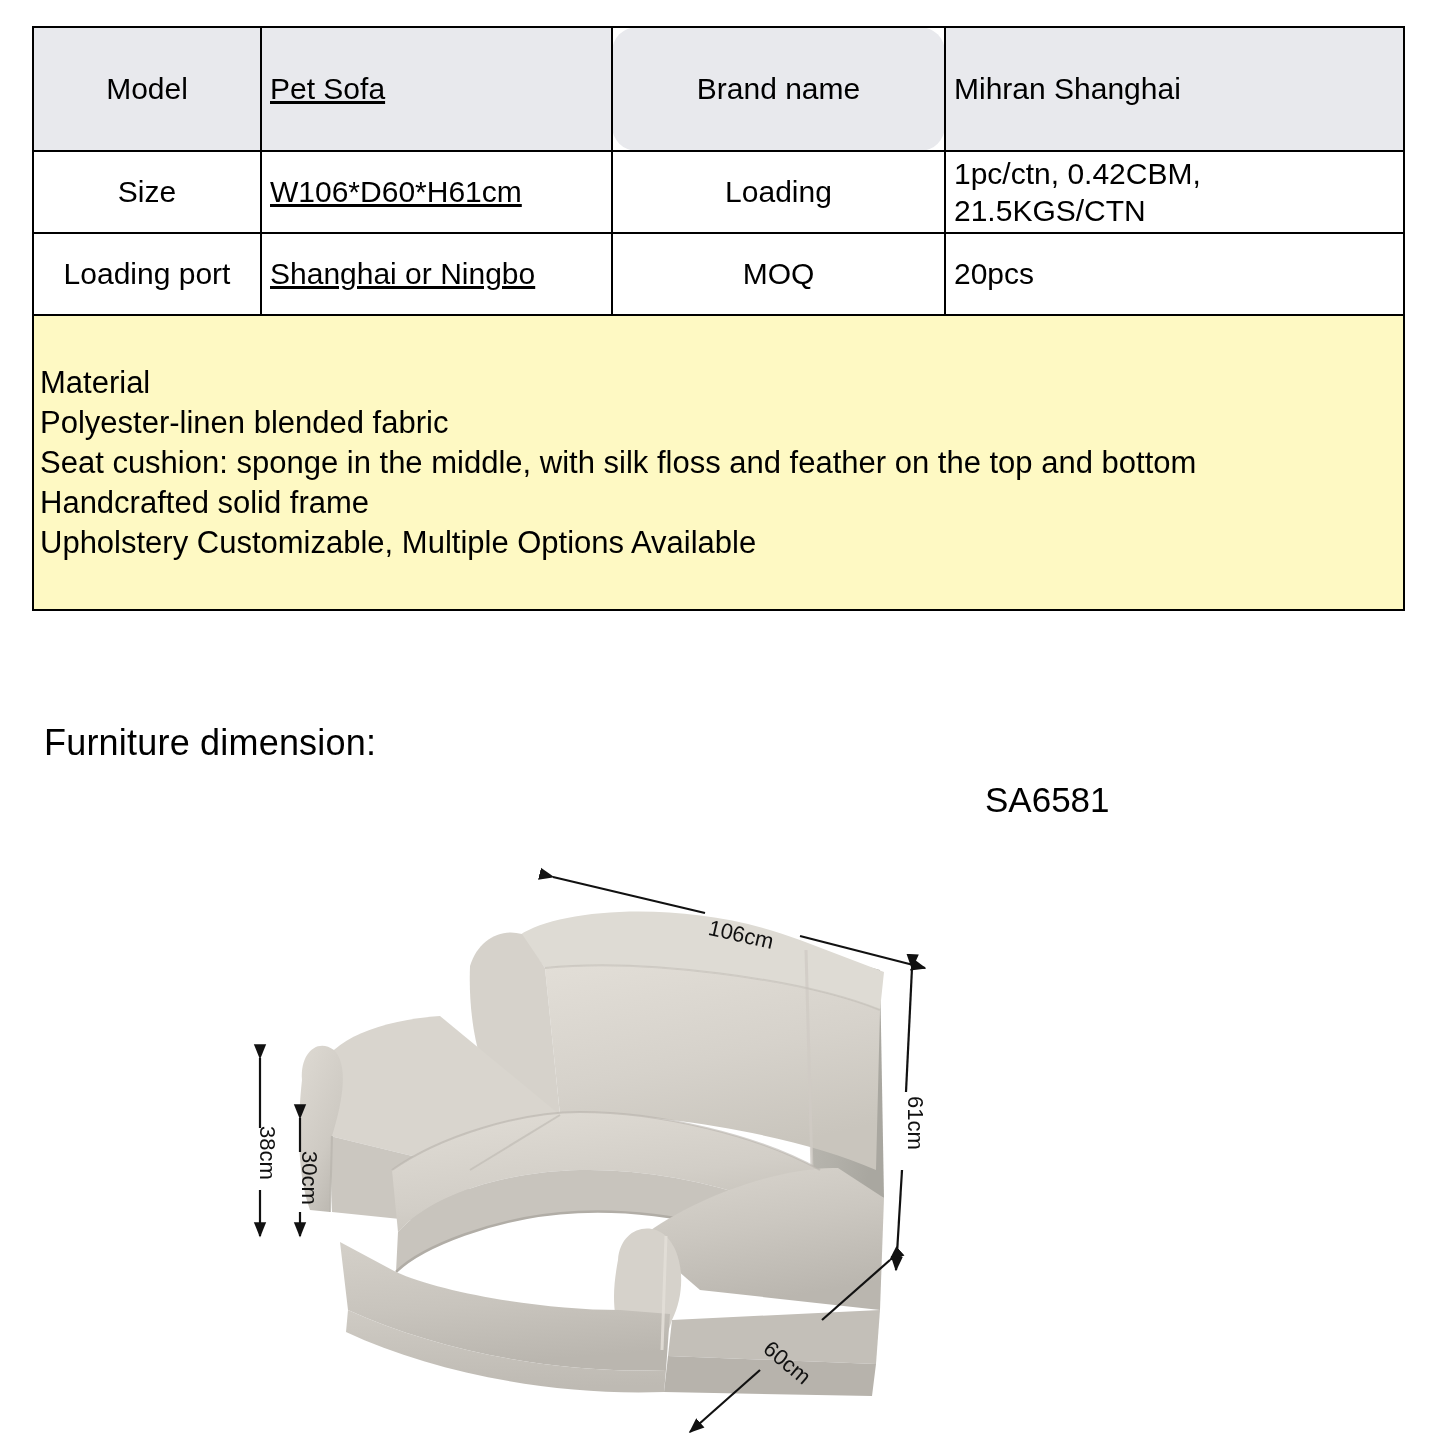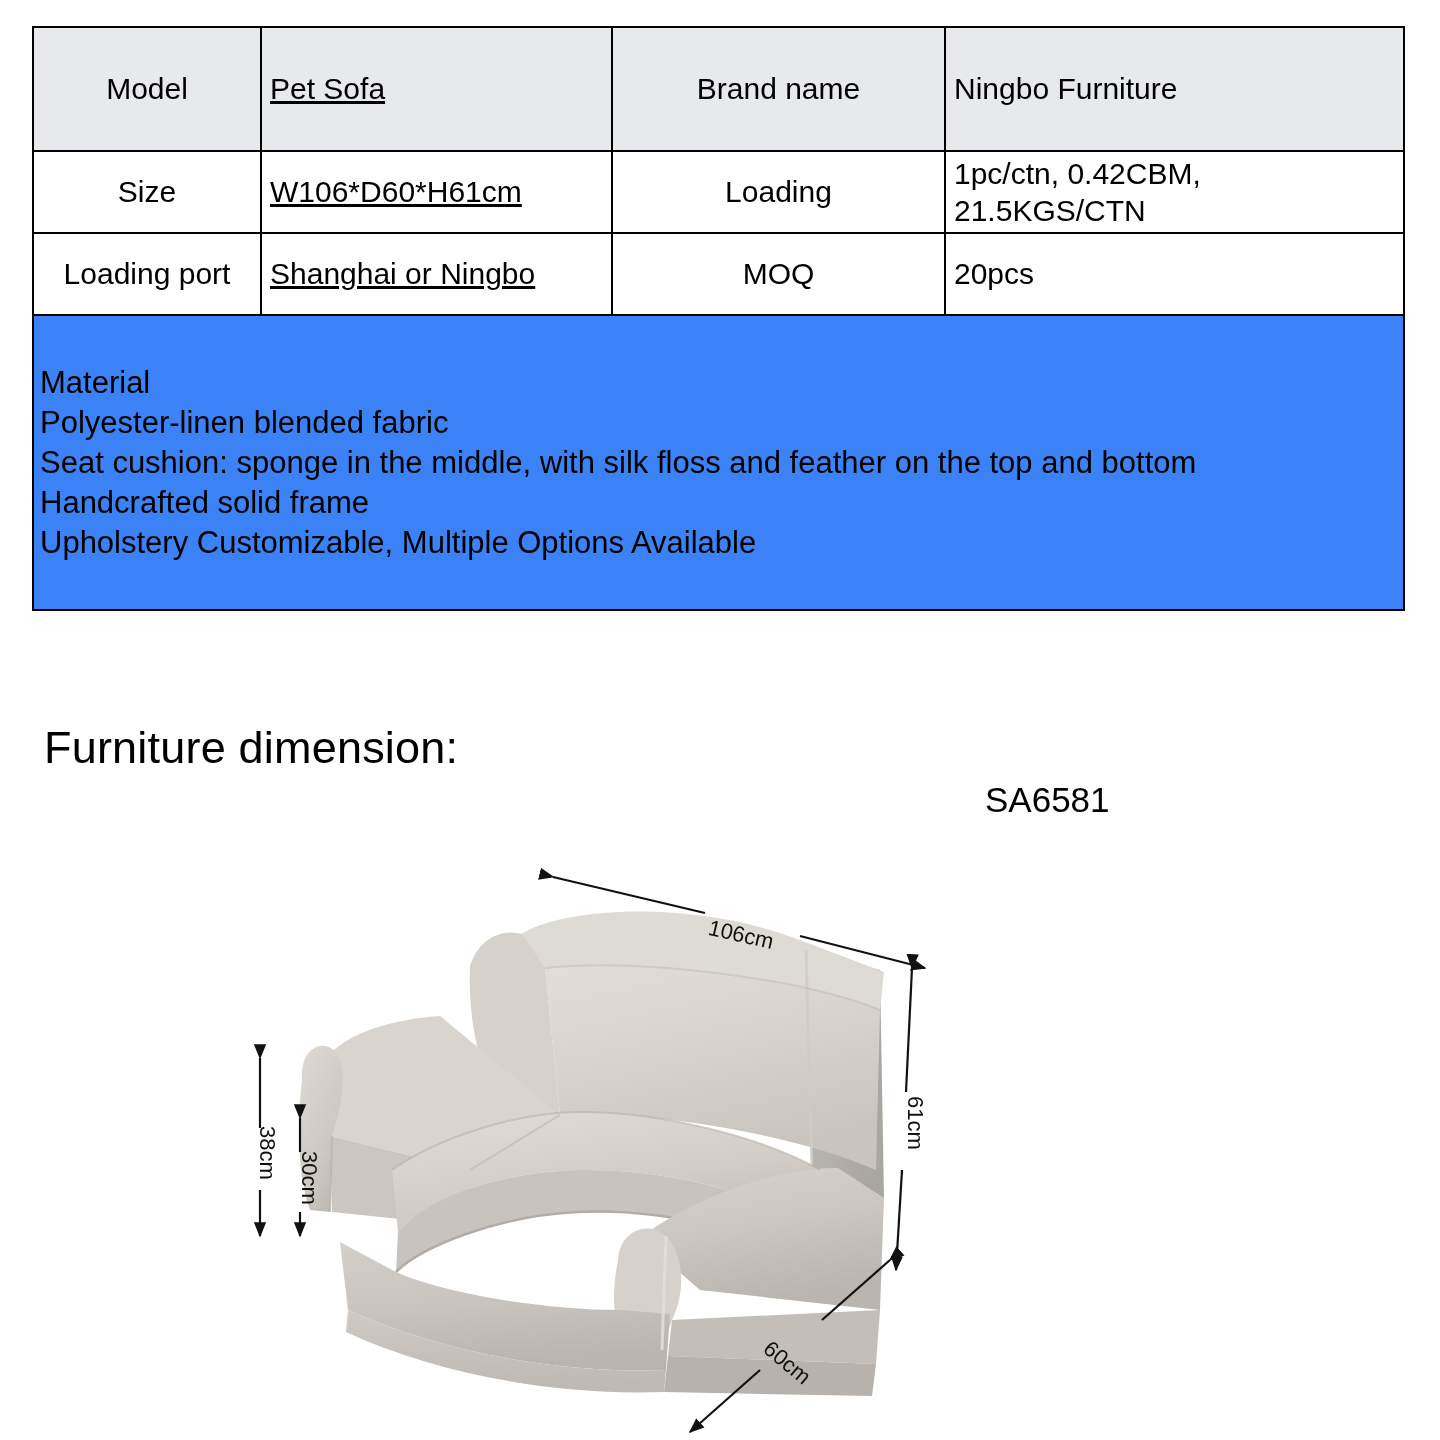--- a/index.html
+++ b/index.html
@@ -37,51 +37,52 @@
     text-align: center;
   }
   .col-value-a {
     width: 333px;
     text-align: left;
     text-decoration: underline;
   }
   .col-label-b {
     width: 315px;
     text-align: center;
+    border-radius: 25px;
   }
   .col-value-b {
     text-align: left;
   }
   tr.row-head td {
     background: #e8e9ed;
     height: 122px;
   }
   tr.row-body td {
     background: #ffffff;
     height: 80px;
   }
   tr.row-material td {
-    background: #3b82f6;
+    background: #fef9c3;
     height: 293px;
     vertical-align: middle;
     text-align: left;
     padding-left: 6px;
   }
   .material-block {
     font-size: 31px;
     line-height: 40px;
     white-space: pre-line;
   }
 
   
   .dim-caption {
     position: absolute;
     left: 44px;
     top: 722px;
-    font-size: 45px;
+    font-size: 36px;
     letter-spacing: 0.2px;
   }
   .model-code {
     position: absolute;
     left: 985px;
     top: 780px;
     font-size: 35px;
   }
 
   
@@ -113,21 +114,21 @@
 </head>
 <body>
 
 <table class="spec-table">
   <tbody>
 
     <tr class="row-head">
       <td class="col-label">Model</td>
       <td class="col-value-a">Pet Sofa</td>
       <td class="col-label-b">Brand name</td>
-      <td class="col-value-b">Ningbo Furniture</td>
+      <td class="col-value-b">Mihran Shanghai</td>
     </tr>
 
     <tr class="row-body">
       <td class="col-label">Size</td>
       <td class="col-value-a">W106*D60*H61cm</td>
       <td class="col-label-b">Loading</td>
       <td class="col-value-b">1pc/ctn, 0.42CBM, 21.5KGS/CTN</td>
     </tr>
 
 

